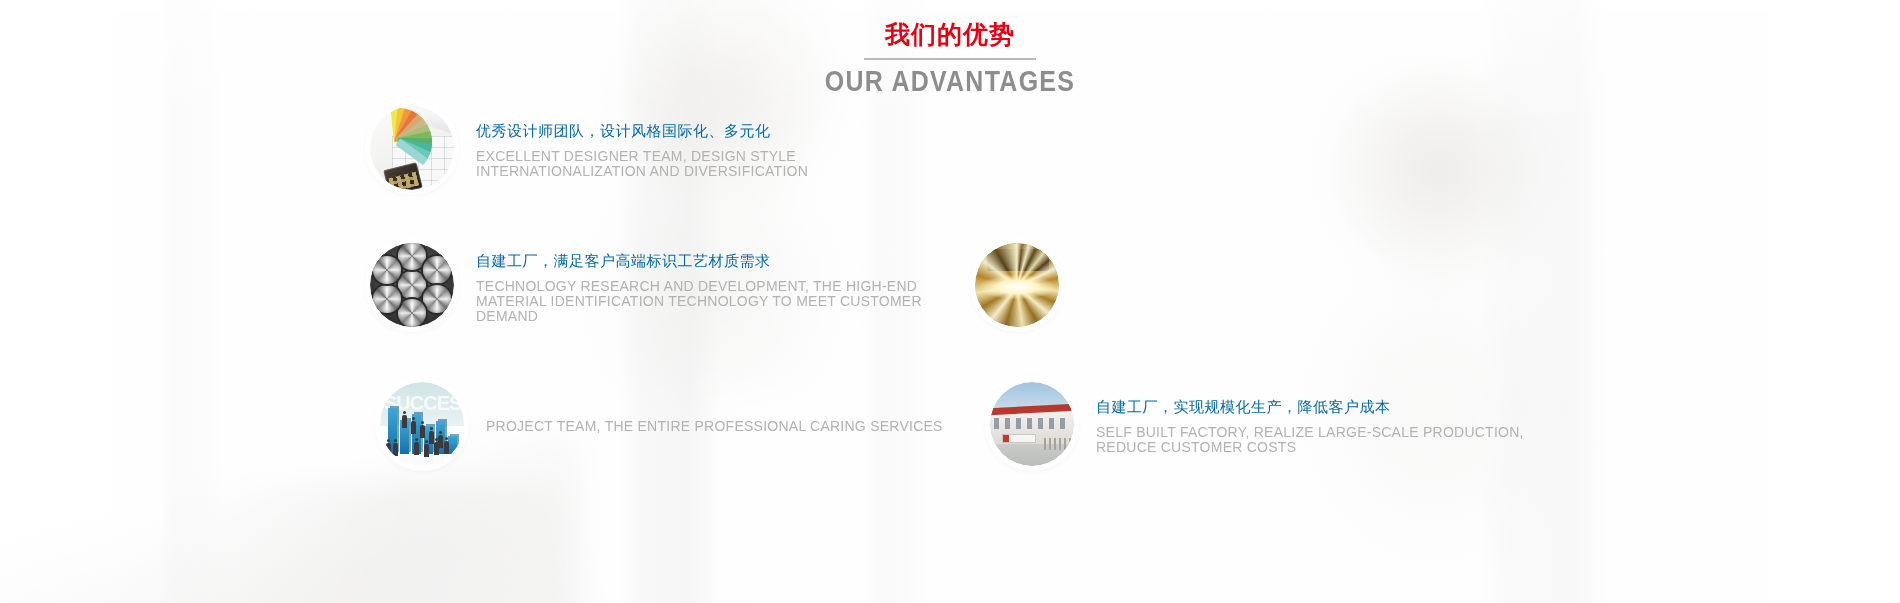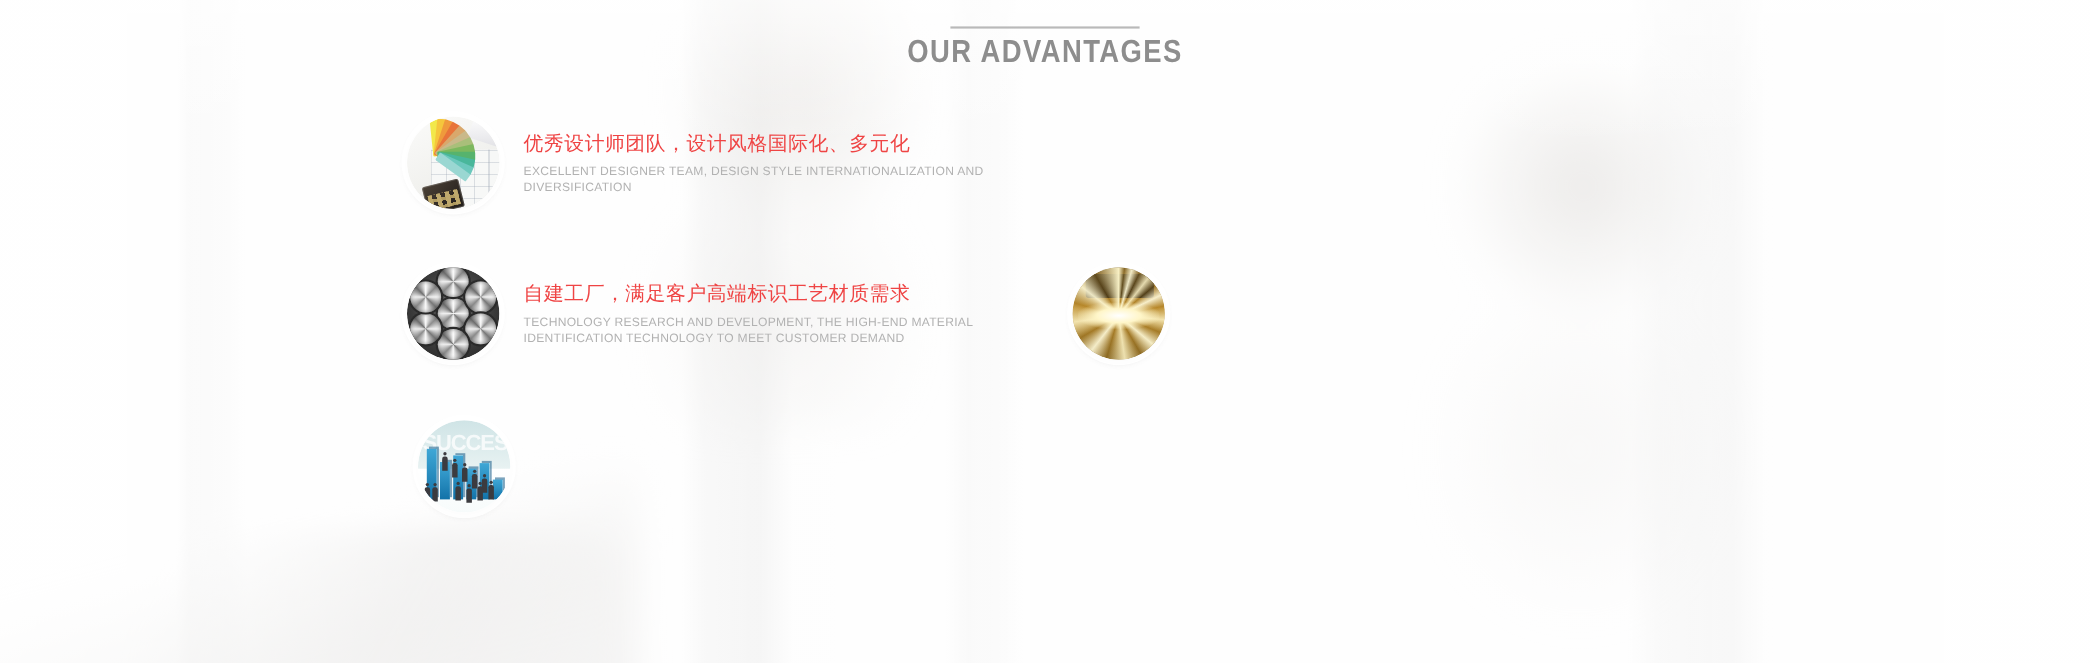--- a/index.html
+++ b/index.html
@@ -235,27 +235,27 @@
   .ic-factory .sign { position:absolute; left:12px; top:52px; width:34px; height:9px; background:#f6f5f2; box-shadow:inset 0 0 0 1px #c9c6bf; }
   .ic-factory .sign::before{ content:""; position:absolute; left:1px; top:1px; width:6px; height:7px; background:#c0392b; }
   .ic-factory .ground { position:absolute; left:0; right:0; bottom:0; height:22px; background:linear-gradient(180deg,#c9ccc8,#b9bcb8); }
   .ic-factory .fence { position:absolute; right:0; top:56px; width:30px; height:12px;
     background:repeating-linear-gradient(90deg,#a9a39a 0 2px, rgba(0,0,0,0) 2px 5px); }
 
   
   .f-text { margin-left:22px; }
 
   .f-title {
-    font-size:18px; font-weight:400; color:#ef4444;
+    font-size:15px; font-weight:400; color:#0369a1;
     line-height:28px; letter-spacing:.5px; white-space:nowrap;
     font-family:"DejaVu Sans", sans-serif;
   }
   .f-sub {
     margin-top:4px;
-    font-size:11px; font-weight:400; color:#b2b2b2;
+    font-size:14px; font-weight:400; color:#b2b2b2;
     line-height:15px; letter-spacing:.25px;
     text-transform:uppercase;
     font-family:"Liberation Sans", sans-serif;
     max-width:460px;
   }
   .f-pos-2 .f-sub, .f-pos-4 .f-sub { max-width:470px; }
 </style>
 </head>
 <body>
 
@@ -265,20 +265,21 @@
   <div class="bg-person-a"></div>
   <div class="bg-person-b"></div>
   <div class="bg-desk"></div>
   <div class="bg-desk2"></div>
   <div class="bg-layer bg-wash"></div>
   <div class="bg-layer bg-topfade"></div>
 
   <div id="content">
 
     <div class="heading">
+      <div class="heading-cn">我们的优势</div>
       <div class="heading-rule"></div>
       <div class="heading-en">OUR ADVANTAGES</div>
     </div>
 
     <div class="feature f-pos-0">
       <div class="thumb ic-swatch">
         <div class="inner">
           <div class="bp"></div>
           <div class="paper"></div>
           <div class="fan">
@@ -356,18 +357,35 @@
             <u style="left:45px; bottom:14px"></u>
             <u style="left:54px; bottom:10px"></u>
             <u style="left:30px; bottom:3px"></u>
             <u style="left:40px; bottom:1px"></u>
             <u style="left:50px; bottom:3px"></u>
             <u style="left:60px; bottom:4px"></u>
           </div>
         </div>
       </div>
       <div class="f-text">
-      </div>
-    </div>
-
+        <div class="f-sub">PROJECT TEAM, THE ENTIRE PROFESSIONAL CARING SERVICES</div>
+      </div>
+    </div>
+
+    <div class="feature f-pos-4">
+      <div class="thumb ic-factory">
+        <div class="inner">
+          <div class="wall"></div>
+          <div class="roof"></div>
+          <div class="wins"></div>
+          <div class="sign"></div>
+          <div class="ground"></div>
+          <div class="fence"></div>
+        </div>
+      </div>
+      <div class="f-text">
+        <div class="f-title">自建工厂，实现规模化生产，降低客户成本</div>
+        <div class="f-sub">SELF BUILT FACTORY, REALIZE LARGE-SCALE PRODUCTION, REDUCE CUSTOMER COSTS</div>
+      </div>
+    </div>
 
   </div>
 </div>
 
 </body></html>

